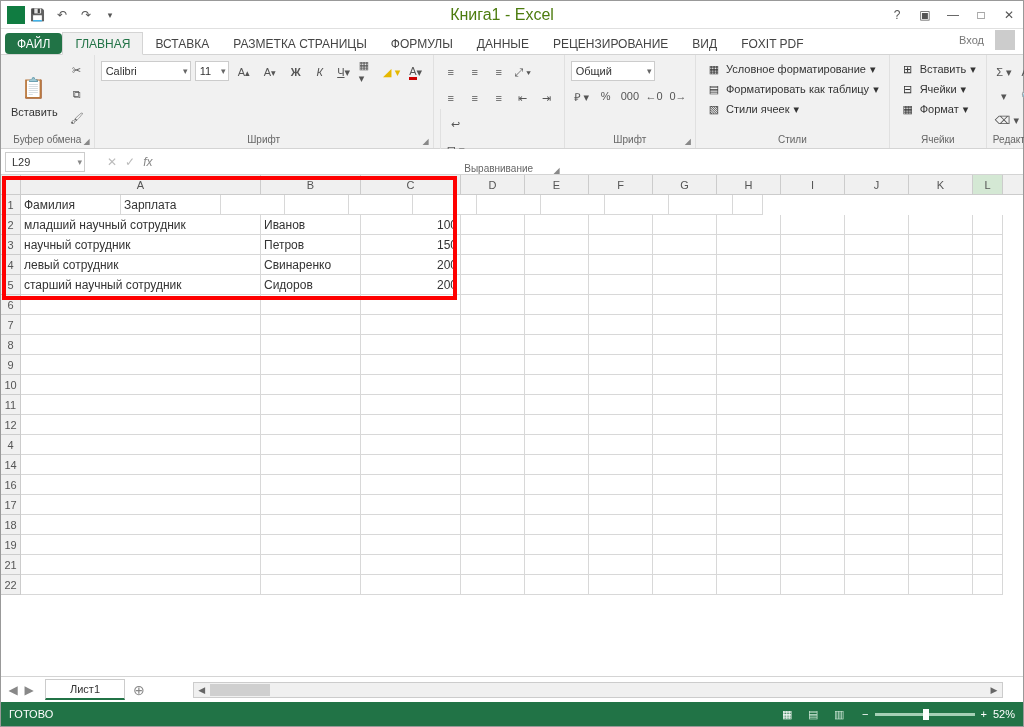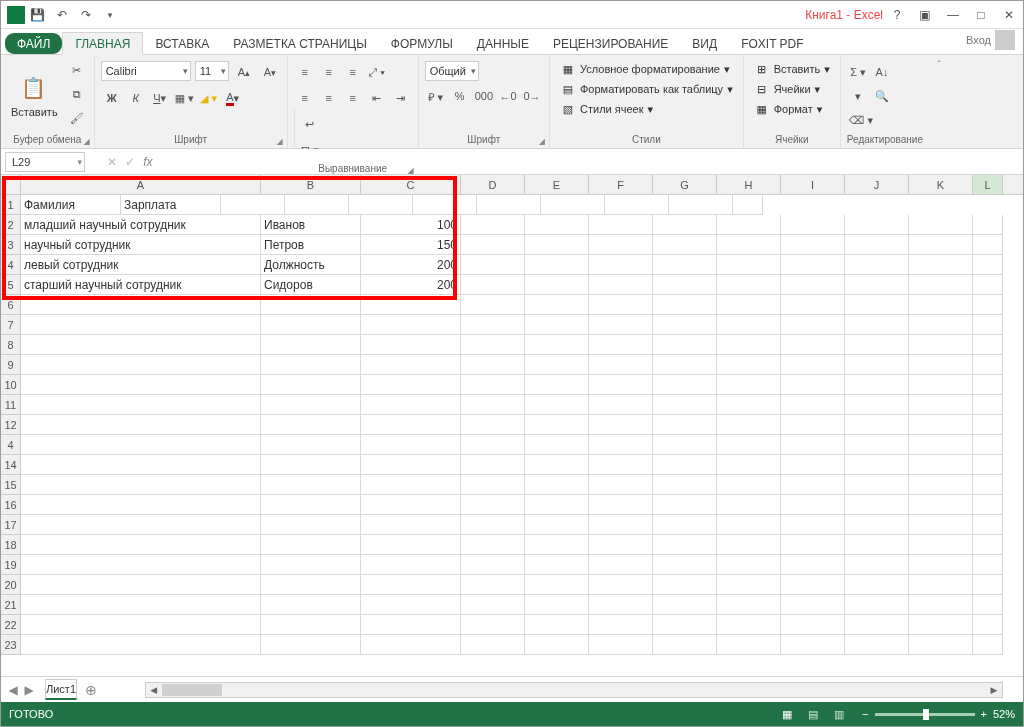--- a/index.html
+++ b/index.html
@@ -4,31 +4,31 @@
 <style>
   * { box-sizing: border-box; margin: 0; padding: 0; font-family: "Segoe UI", Tahoma, sans-serif; }
   body { background: #fff; font-size: 12px; color: #333; user-select: none; }
   .window { width: 1024px; height: 727px; display: flex; flex-direction: column; border: 1px solid #999; }
 
   
   .titlebar { height: 28px; background: #fff; display: flex; align-items: center; border-bottom: 1px solid #e0e0e0; }
   .qat { display: flex; align-items: center; padding-left: 6px; gap: 2px; }
   .qat .logo { width: 18px; height: 18px; background: #107c41; }
   .qat .icon { width: 22px; height: 22px; display: flex; align-items: center; justify-content: center; color: #555; cursor: pointer; }
-  .title { flex: 1; text-align: right; font-size: 12px; color: #ef4444; }
+  .title { flex: 1; text-align: center; font-size: 16px; color: #4d7c0f; }
   .winbtns { display: flex; }
   .winbtns .icon { width: 28px; height: 24px; display:flex; align-items:center; justify-content:center; color:#555; cursor:pointer; }
 
   
   .tabs { height: 26px; background: #fff; display: flex; align-items: flex-end; padding-left: 4px; gap: 0; border-bottom: 1px solid #d4d4d4; }
   .tab { padding: 4px 12px 3px; font-size: 12px; color: #444; text-transform: uppercase; cursor:pointer; }
-  .tab.file { background: #217346; color: #fff; border-radius: 9px; }
+  .tab.file { background: #217346; color: #fff; border-radius: 4px; }
   .tab.active { border: 1px solid #d4d4d4; border-bottom: 1px solid #f1f1f1; background: #f1f1f1; color: #217346; margin-bottom:-1px; }
   .tabs .spacer { flex: 1; }
-  .login { padding: 4px 8px; font-size: 11px; color: #777; display:flex; align-items:center; gap:4px; }
+  .login { padding: 4px 8px; font-size: 11px; color: #777; display:flex; align-items:center; gap:11px; }
   .login .avatar { width: 20px; height: 20px; background: #ccc; }
 
   
   .ribbon { height: 94px; background: #f1f1f1; display: flex; border-bottom: 1px solid #d4d4d4; font-size: 11px; }
   .group { display: flex; flex-direction: column; border-right: 1px solid #e0e0e0; padding: 2px 6px 0; }
   .group .controls { flex: 1; display: flex; align-items: center; gap: 4px; }
   .group .label { text-align: center; font-size: 10px; color: #666; padding: 2px 0 3px; position:relative; }
   .group .label .expander { position:absolute; right:-2px; bottom:2px; font-size:8px; color:#888; cursor:pointer; }
   .btncol { display:flex; flex-direction:column; gap:2px; }
   .ribbonbtn { min-width: 22px; height: 22px; display:flex; align-items:center; justify-content:center; cursor:pointer; padding:0 2px; color:#555; }
@@ -60,21 +60,21 @@
   .rowh { width:20px; border-right:1px solid #ccc; border-bottom:1px solid #ccc; background:#f0f0f0; display:flex; align-items:center; justify-content:center; font-size:11px; color:#555; cursor:pointer; }
   .cell { border-right:1px solid #d8d8d8; border-bottom:1px solid #d8d8d8; padding: 0 3px; font-size: 12px; display:flex; align-items:center; overflow:hidden; white-space:nowrap; cursor:cell; }
   .cell.num { justify-content:flex-end; }
   .highlight-box { position:absolute; border: 4px solid #ff0000; pointer-events:none; }
 
   
   .hscroll-row { height: 26px; display:flex; border-top:1px solid #d4d4d4; background:#fff; align-items:center; }
   .sheet-tabs { display:flex; align-items:center; gap:0; padding-left: 4px; }
   .sheet-nav { display:flex; gap:0; padding:0 4px; color:#888; }
   .sheet-nav span { width:16px; text-align:center; cursor:pointer; }
-  .sheet-tab { padding: 3px 0; border:1px solid #ccc; border-bottom:none; font-size:11px; cursor:pointer; background:#fff; }
+  .sheet-tab { padding: 3px 24px; border:1px solid #ccc; border-bottom:none; font-size:11px; cursor:pointer; background:#fff; }
   .sheet-tab.active { border-bottom: 2px solid #217346; }
   .add-sheet { padding: 0 8px; font-size:14px; color:#888; cursor:pointer; }
   .hscroll { flex:1; height: 16px; background:#f0f0f0; margin: 0 20px 0 40px; position:relative; border:1px solid #ccc; display:flex; align-items:center; }
   .hscroll .thumb { position:absolute; left:16px; width:60px; height:12px; background:#cfcfcf; }
   .hscroll .arrow { width:16px; height:14px; display:flex; align-items:center; justify-content:center; font-size:9px; color:#666; cursor:pointer; background:#f0f0f0; }
   .hscroll .arrow.right { margin-left:auto; }
 
   
   .statusbar { height: 24px; background: #217346; color: #fff; display:flex; align-items:center; padding: 0 8px; font-size: 11px; }
   .statusbar .status-text { flex:1; text-transform: uppercase; }
@@ -141,21 +141,21 @@
         <div class="btncol">
           <div class="ribbonbtn">✂</div>
           <div class="ribbonbtn">⧉</div>
           <div class="ribbonbtn">🖌</div>
         </div>
       </div>
       <div class="label"><span>Буфер обмена</span><span class="expander">◢</span></div>
     </div>
 
     <div class="group">
-      <div class="controls" style="flex-direction:column; align-items:flex-start; gap:4px; padding-top:4px;">
+      <div class="controls" style="flex-direction:row; align-items:flex-start; gap:4px; padding-top:4px;">
         <div style="display:flex; gap:4px;">
           <div class="select" style="width:90px;">
               <span>Calibri</span>
             </div>
           <div class="select" style="width:34px;">
               <span>11</span>
             </div>
           <div class="ribbonbtn">A<sup>▴</sup></div>
           <div class="ribbonbtn">A<sup>▾</sup></div>
         </div>
@@ -193,21 +193,21 @@
       </div>
       <div class="controls" style="flex-direction:column; align-items:flex-start; gap:4px; padding-top:4px; border-left:1px solid #e0e0e0; padding-left:4px;">
         <div class="ribbonbtn">↩</div>
         <div class="ribbonbtn">⊟ ▾</div>
       </div>
       <div class="label"><span>Выравнивание</span><span class="expander">◢</span></div>
     </div>
 
     <div class="group">
       <div class="controls" style="flex-direction:column; align-items:flex-start; gap:4px; padding-top:4px;">
-        <div class="select" style="width:54px;">
+        <div class="select" style="width:84px;">
             <span>Общий</span>
           </div>
         <div style="display:flex; gap:2px;">
           <div class="ribbonbtn">₽ ▾</div>
           <div class="ribbonbtn">%</div>
           <div class="ribbonbtn">000</div>
           <div class="ribbonbtn">←0</div>
           <div class="ribbonbtn">0→</div>
         </div>
       </div>
@@ -322,21 +322,21 @@
           <div class="cell colStd"></div>
           <div class="cell colStd"></div>
           <div class="cell colStd"></div>
           <div class="cell colStd"></div>
           <div class="cell colStd"></div>
           <div class="cell colL"></div>
         </div>
         <div class="row">
           <div class="rowh">4</div>
           <div class="cell colA">левый сотрудник</div>
-          <div class="cell colB">Должность</div>
+          <div class="cell colB">Свинаренко</div>
           <div class="cell colC num">200</div>
           <div class="cell colStd"></div>
           <div class="cell colStd"></div>
           <div class="cell colStd"></div>
           <div class="cell colStd"></div>
           <div class="cell colStd"></div>
           <div class="cell colStd"></div>
           <div class="cell colStd"></div>
           <div class="cell colStd"></div>
           <div class="cell colL"></div>
@@ -485,35 +485,20 @@
           <div class="cell colStd"></div>
           <div class="cell colStd"></div>
           <div class="cell colStd"></div>
           <div class="cell colStd"></div>
           <div class="cell colStd"></div>
           <div class="cell colStd"></div>
           <div class="cell colStd"></div>
           <div class="cell colL"></div>
         </div>
         <div class="row">
-          <div class="rowh">15</div>
-          <div class="cell colA"></div>
-          <div class="cell colB"></div>
-          <div class="cell colC"></div>
-          <div class="cell colStd"></div>
-          <div class="cell colStd"></div>
-          <div class="cell colStd"></div>
-          <div class="cell colStd"></div>
-          <div class="cell colStd"></div>
-          <div class="cell colStd"></div>
-          <div class="cell colStd"></div>
-          <div class="cell colStd"></div>
-          <div class="cell colL"></div>
-        </div>
-        <div class="row">
           <div class="rowh">16</div>
           <div class="cell colA"></div>
           <div class="cell colB"></div>
           <div class="cell colC"></div>
           <div class="cell colStd"></div>
           <div class="cell colStd"></div>
           <div class="cell colStd"></div>
           <div class="cell colStd"></div>
           <div class="cell colStd"></div>
           <div class="cell colStd"></div>
@@ -560,66 +545,36 @@
           <div class="cell colStd"></div>
           <div class="cell colStd"></div>
           <div class="cell colStd"></div>
           <div class="cell colStd"></div>
           <div class="cell colStd"></div>
           <div class="cell colStd"></div>
           <div class="cell colStd"></div>
           <div class="cell colL"></div>
         </div>
         <div class="row">
-          <div class="rowh">20</div>
-          <div class="cell colA"></div>
-          <div class="cell colB"></div>
-          <div class="cell colC"></div>
-          <div class="cell colStd"></div>
-          <div class="cell colStd"></div>
-          <div class="cell colStd"></div>
-          <div class="cell colStd"></div>
-          <div class="cell colStd"></div>
-          <div class="cell colStd"></div>
-          <div class="cell colStd"></div>
-          <div class="cell colStd"></div>
-          <div class="cell colL"></div>
-        </div>
-        <div class="row">
           <div class="rowh">21</div>
           <div class="cell colA"></div>
           <div class="cell colB"></div>
           <div class="cell colC"></div>
           <div class="cell colStd"></div>
           <div class="cell colStd"></div>
           <div class="cell colStd"></div>
           <div class="cell colStd"></div>
           <div class="cell colStd"></div>
           <div class="cell colStd"></div>
           <div class="cell colStd"></div>
           <div class="cell colStd"></div>
           <div class="cell colL"></div>
         </div>
         <div class="row">
           <div class="rowh">22</div>
-          <div class="cell colA"></div>
-          <div class="cell colB"></div>
-          <div class="cell colC"></div>
-          <div class="cell colStd"></div>
-          <div class="cell colStd"></div>
-          <div class="cell colStd"></div>
-          <div class="cell colStd"></div>
-          <div class="cell colStd"></div>
-          <div class="cell colStd"></div>
-          <div class="cell colStd"></div>
-          <div class="cell colStd"></div>
-          <div class="cell colL"></div>
-        </div>
-        <div class="row">
-          <div class="rowh">23</div>
           <div class="cell colA"></div>
           <div class="cell colB"></div>
           <div class="cell colC"></div>
           <div class="cell colStd"></div>
           <div class="cell colStd"></div>
           <div class="cell colStd"></div>
           <div class="cell colStd"></div>
           <div class="cell colStd"></div>
           <div class="cell colStd"></div>
           <div class="cell colStd"></div>

